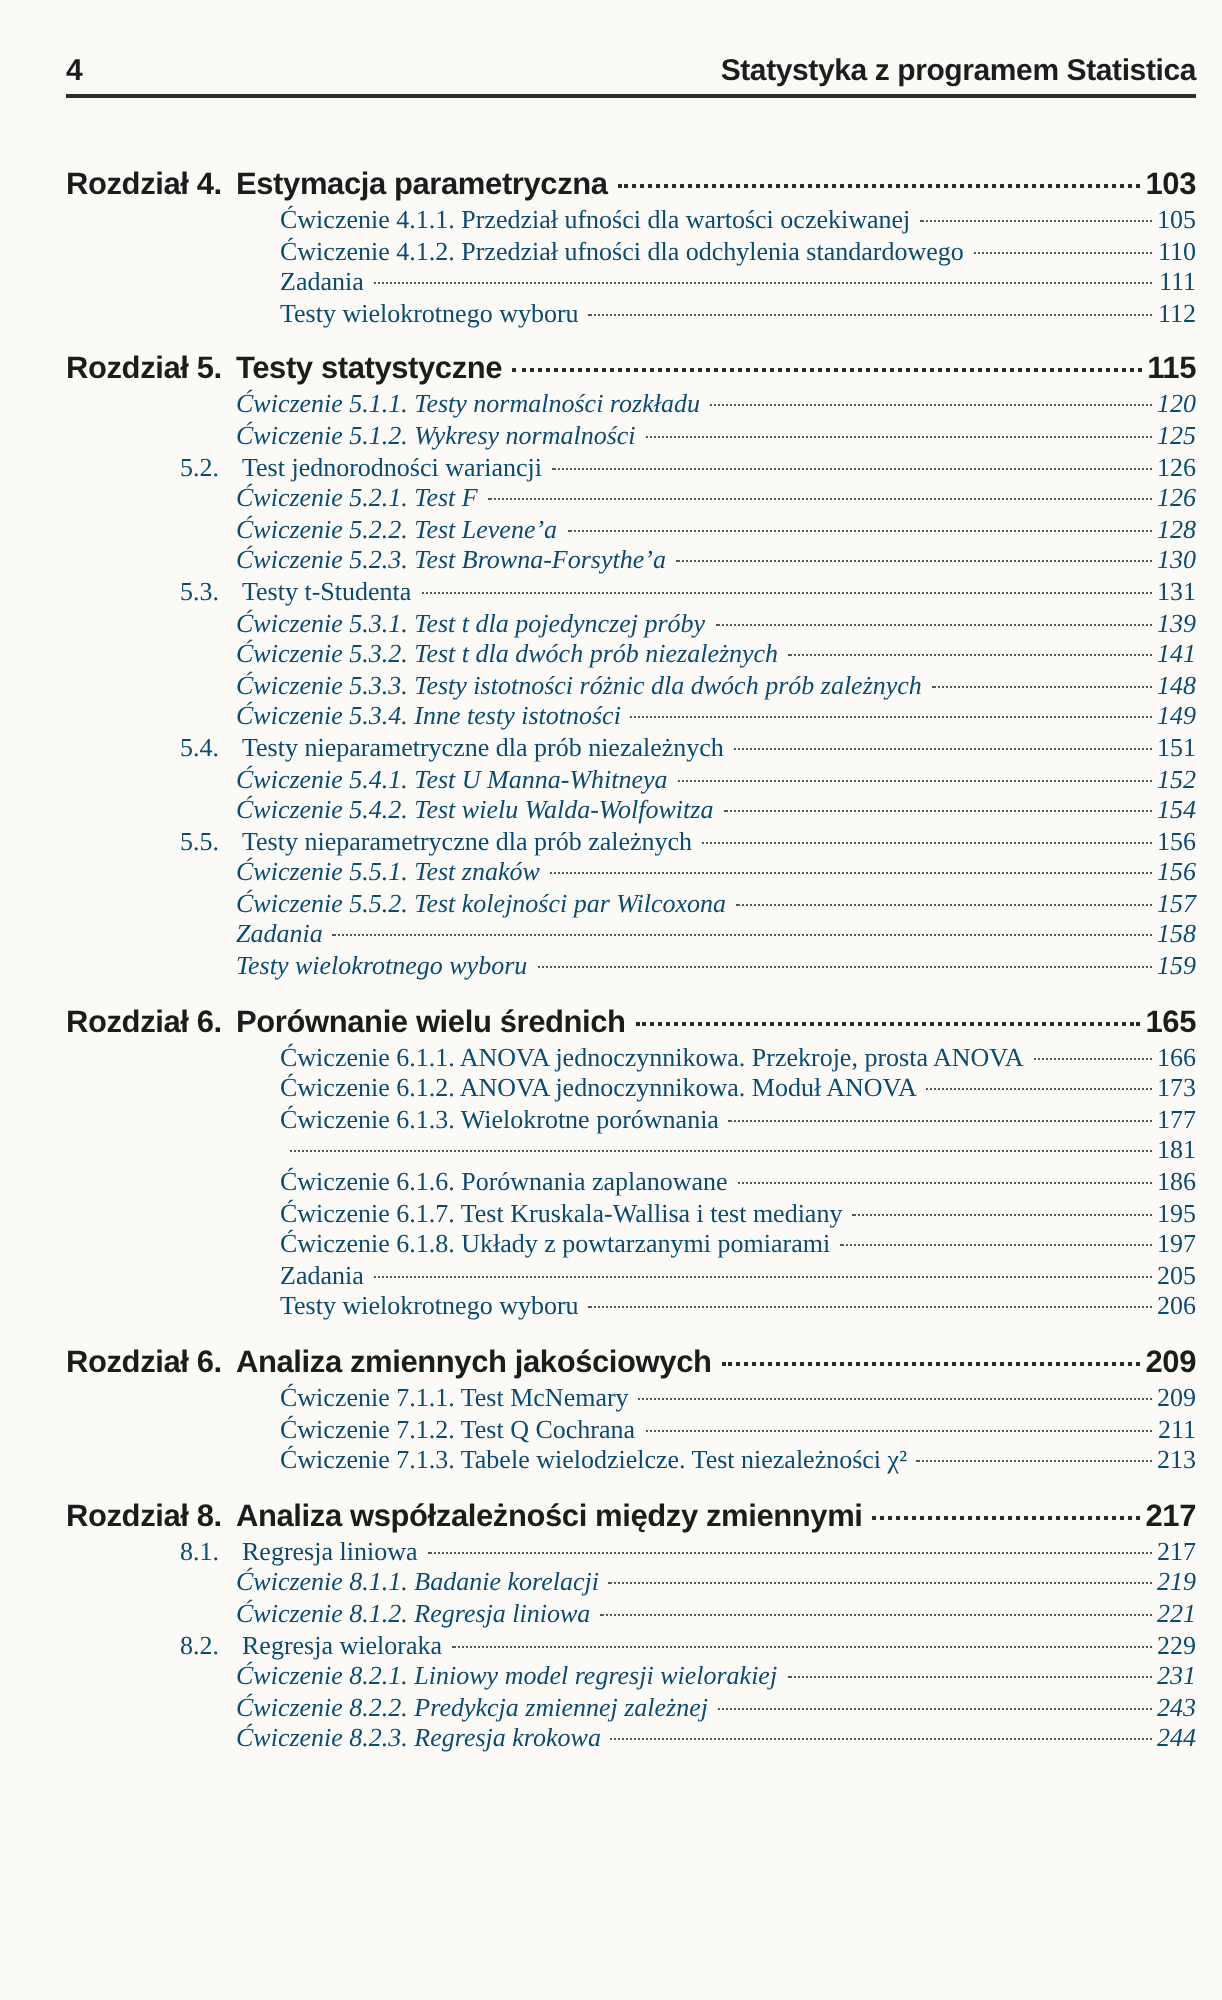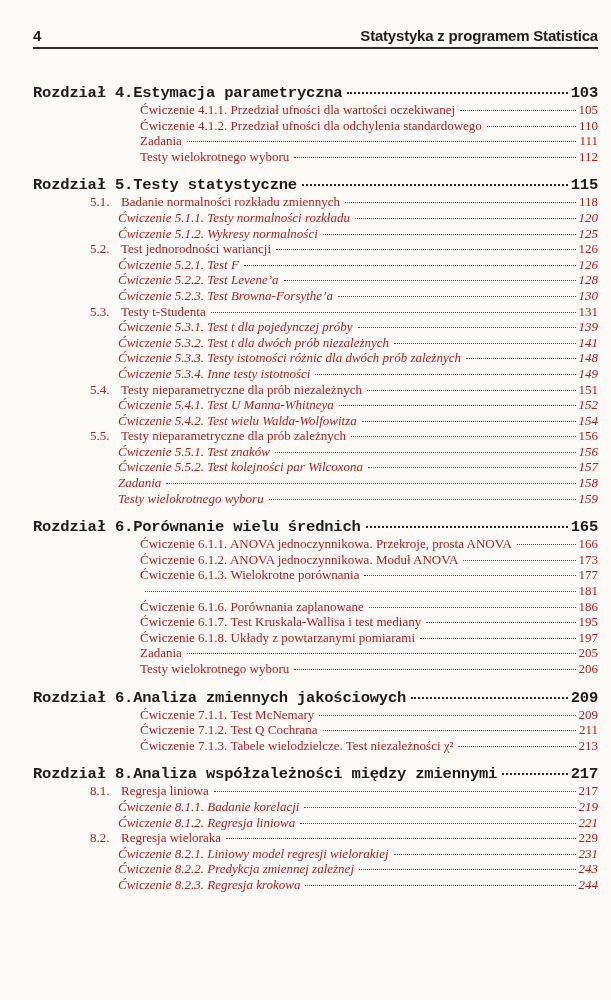--- a/index.html
+++ b/index.html
@@ -22,34 +22,34 @@
     font-family:"Liberation Sans", sans-serif;
     font-weight:bold;font-size:15px;letter-spacing:-0.2px;
     color:#1d1d1d;
   }
 
   
   .toc{position:absolute;left:33px;right:13px;top:84px;}
   .row{
     display:flex;align-items:baseline;
     font-size:13px;line-height:15.6px;
-    color:#b91c1c;
+    color:#0c4a6e;
   }
   .row .lbl{flex:0 0 auto;white-space:nowrap;}
   .row .ttl{flex:0 1 auto;white-space:nowrap;}
   .row .dots{
     flex:1 1 12px;min-width:12px;
     border-bottom:1.6px dotted #555;
     transform:translateY(-3px);
     margin:0 3px 0 5px;
   }
   .row .pg{flex:0 0 auto;white-space:nowrap;text-align:right;}
 
   .chapter{
-    font-family:Liberation Mono, monospace;
+    font-family:Liberation Sans, sans-serif;
     font-weight:bold;font-size:15.5px;letter-spacing:-0.2px;
     color:#1c1c1c;line-height:18px;margin-top:12px;
   }
   .chapter:first-child{margin-top:0;}
   .chapter .lbl{flex:0 0 85px;}
   .chapter .dots{border-bottom:2.6px dotted #2a2a2a;transform:translateY(-3px);}
 
   .section{padding-left:57px;}
   .section .lbl{flex:0 0 31px;}
 
@@ -96,26 +96,20 @@
     <span class="ttl">Testy wielokrotnego wyboru</span>
     <span class="dots"></span>
     <span class="pg">112</span>
   </div>
       <div class="row chapter">
     <span class="lbl">Rozdział 5.</span>
     <span class="ttl">Testy statystyczne</span>
     <span class="dots"></span>
     <span class="pg">115</span>
   </div>
-      <div class="row section">
-    <span class="lbl">5.1.</span>
-    <span class="ttl">Badanie normalności rozkładu zmiennych</span>
-    <span class="dots"></span>
-    <span class="pg">118</span>
-  </div>
       <div class="row ex">
 
     <span class="ttl">Ćwiczenie 5.1.1. Testy normalności rozkładu</span>
     <span class="dots"></span>
     <span class="pg">120</span>
   </div>
       <div class="row ex">
 
     <span class="ttl">Ćwiczenie 5.1.2. Wykresy normalności</span>
     <span class="dots"></span>

